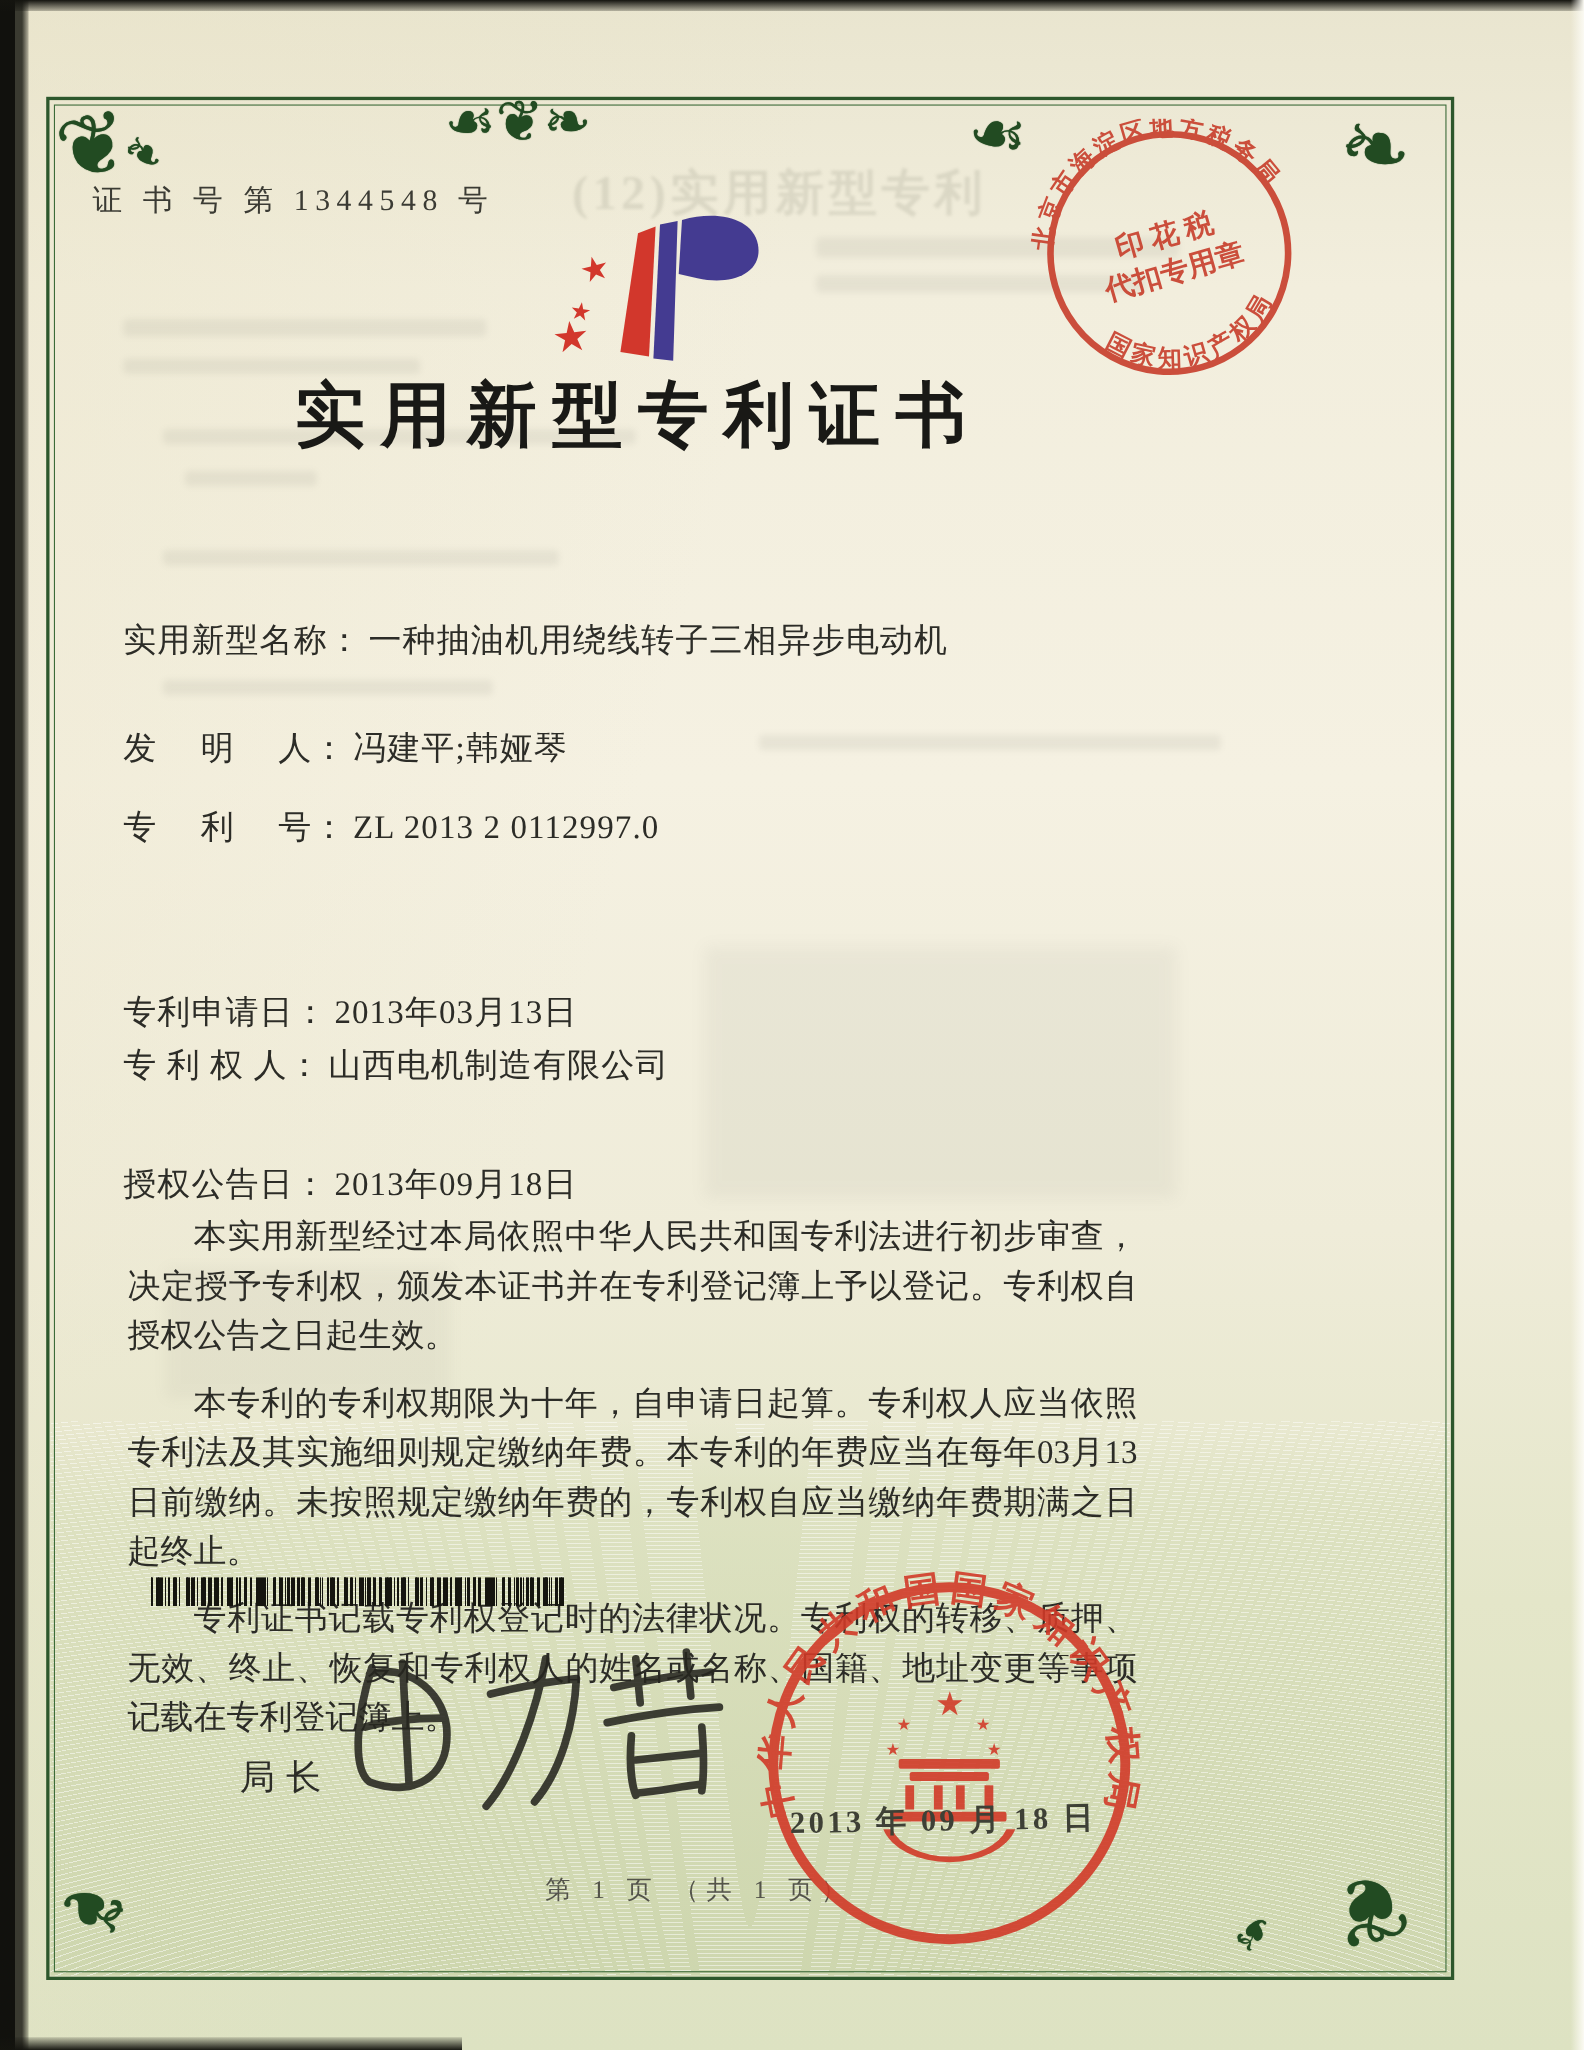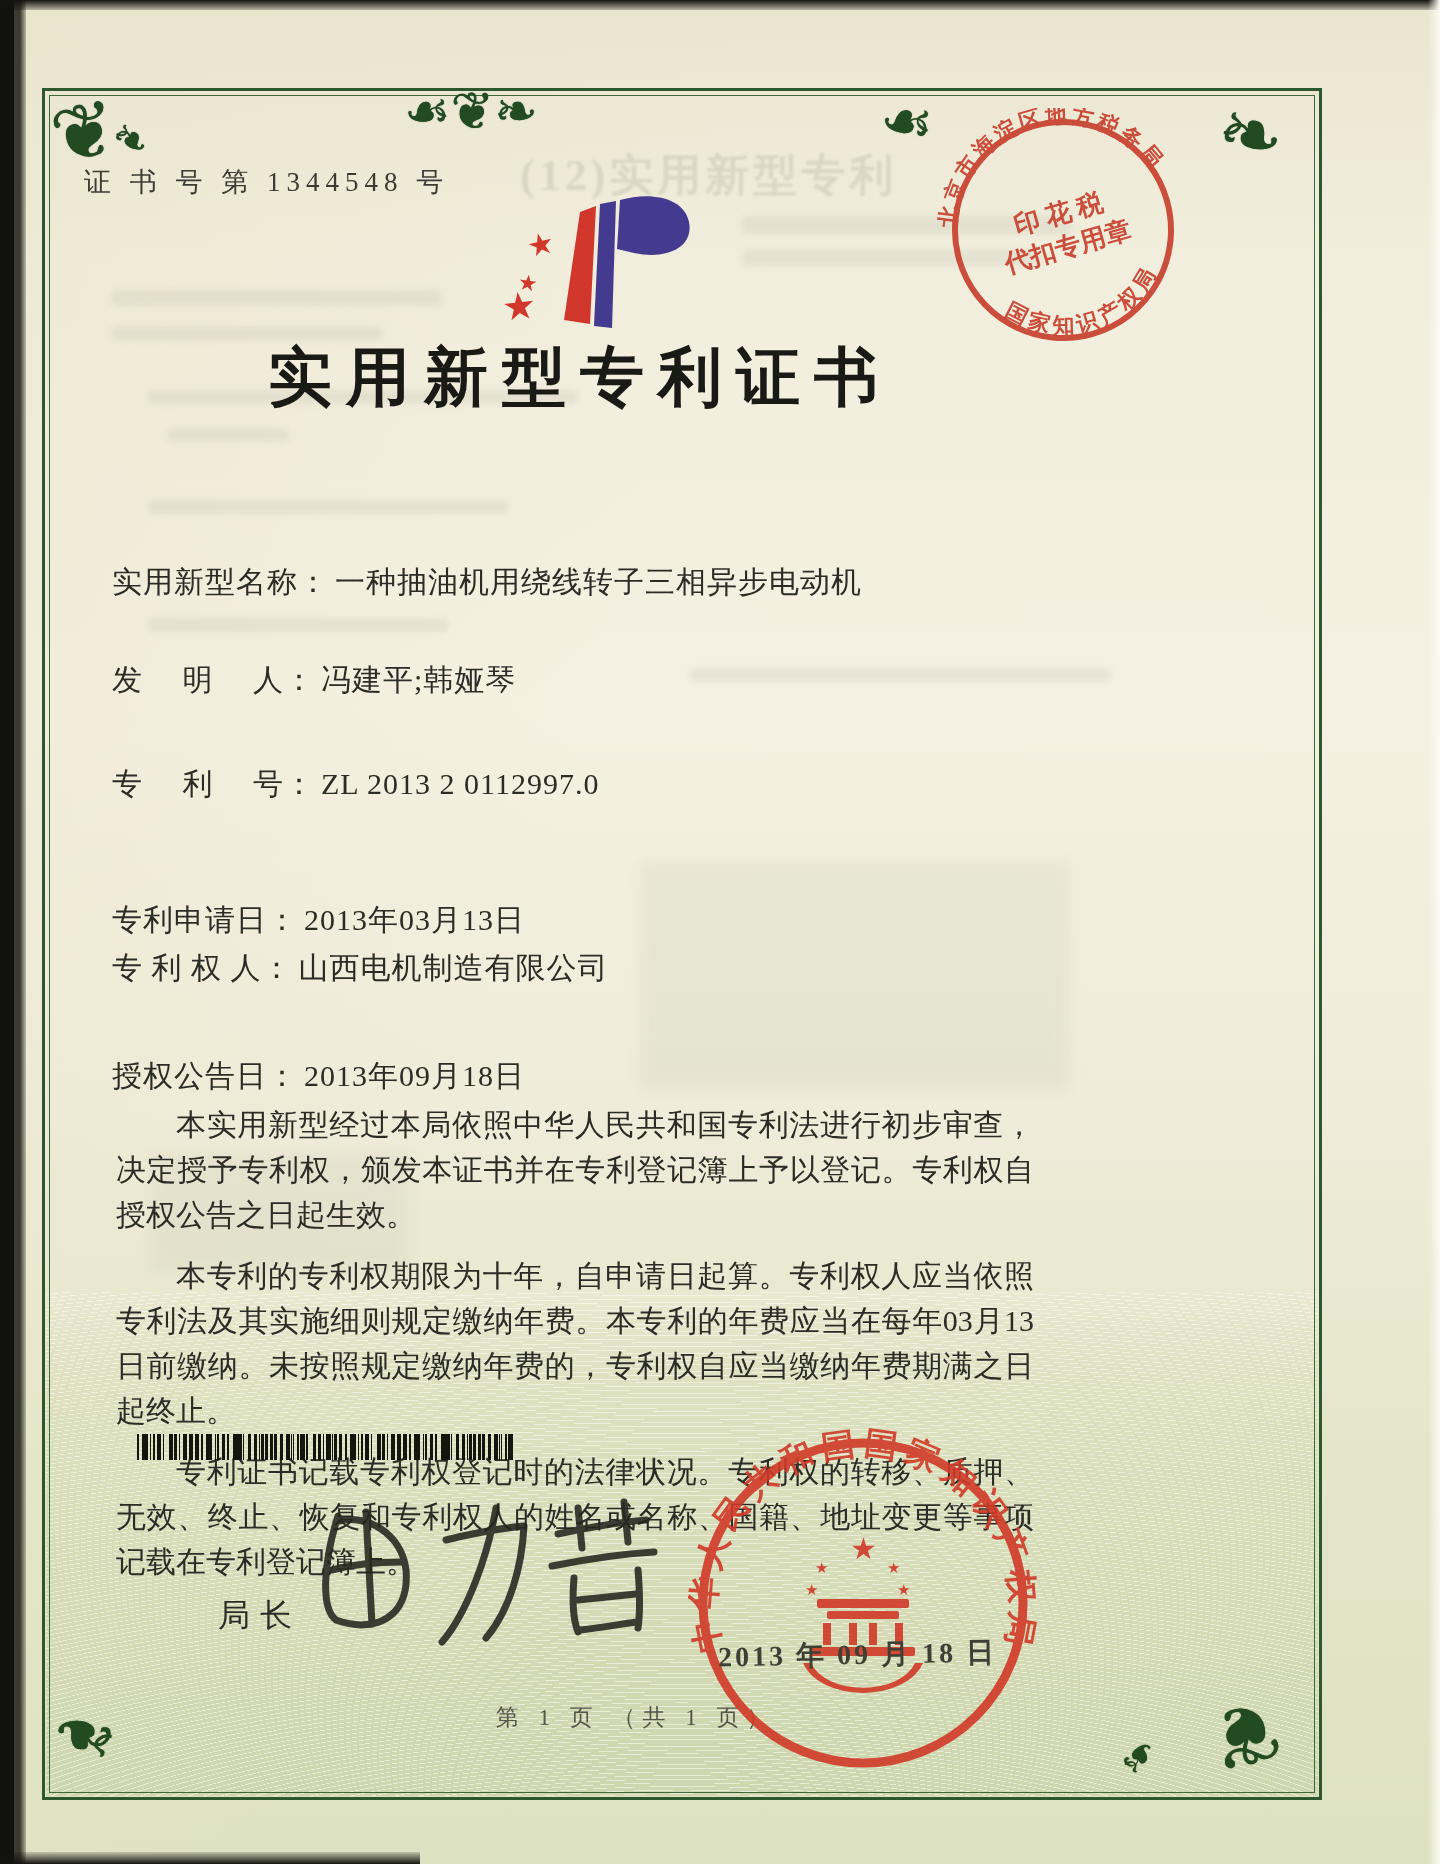--- a/index.html
+++ b/index.html
@@ -127,21 +127,21 @@
   </svg>
 
   <div class="abs field" style="top:562px;">
     <span>实用新型名称：</span><span class="val">一种抽油机用绕线转子三相异步电动机</span>
   </div>
 
   <div class="abs title">实用新型专利证书</div>
   <div class="abs field" style="top:660px;">
     <span>发　 明　 人：</span><span class="val">冯建平;韩娅琴</span>
   </div>
-  <div class="abs field" style="top:764px;">
+  <div class="abs field" style="top:732px;">
     <span>专　 利　 号：</span><span class="val">ZL 2013 2 0112997.0</span>
   </div>
   <div class="abs field" style="top:852px;margin-top:48px;">
     <span>专利申请日：</span><span class="val">2013年03月13日</span>
   </div>
   <div class="abs field" style="top:948px;">
     <span>专 利 权 人：</span><span class="val">山西电机制造有限公司</span>
   </div>
   <div class="abs field" style="top:1040px;margin-top:16px;">
     <span>授权公告日：</span><span class="val">2013年09月18日</span>

